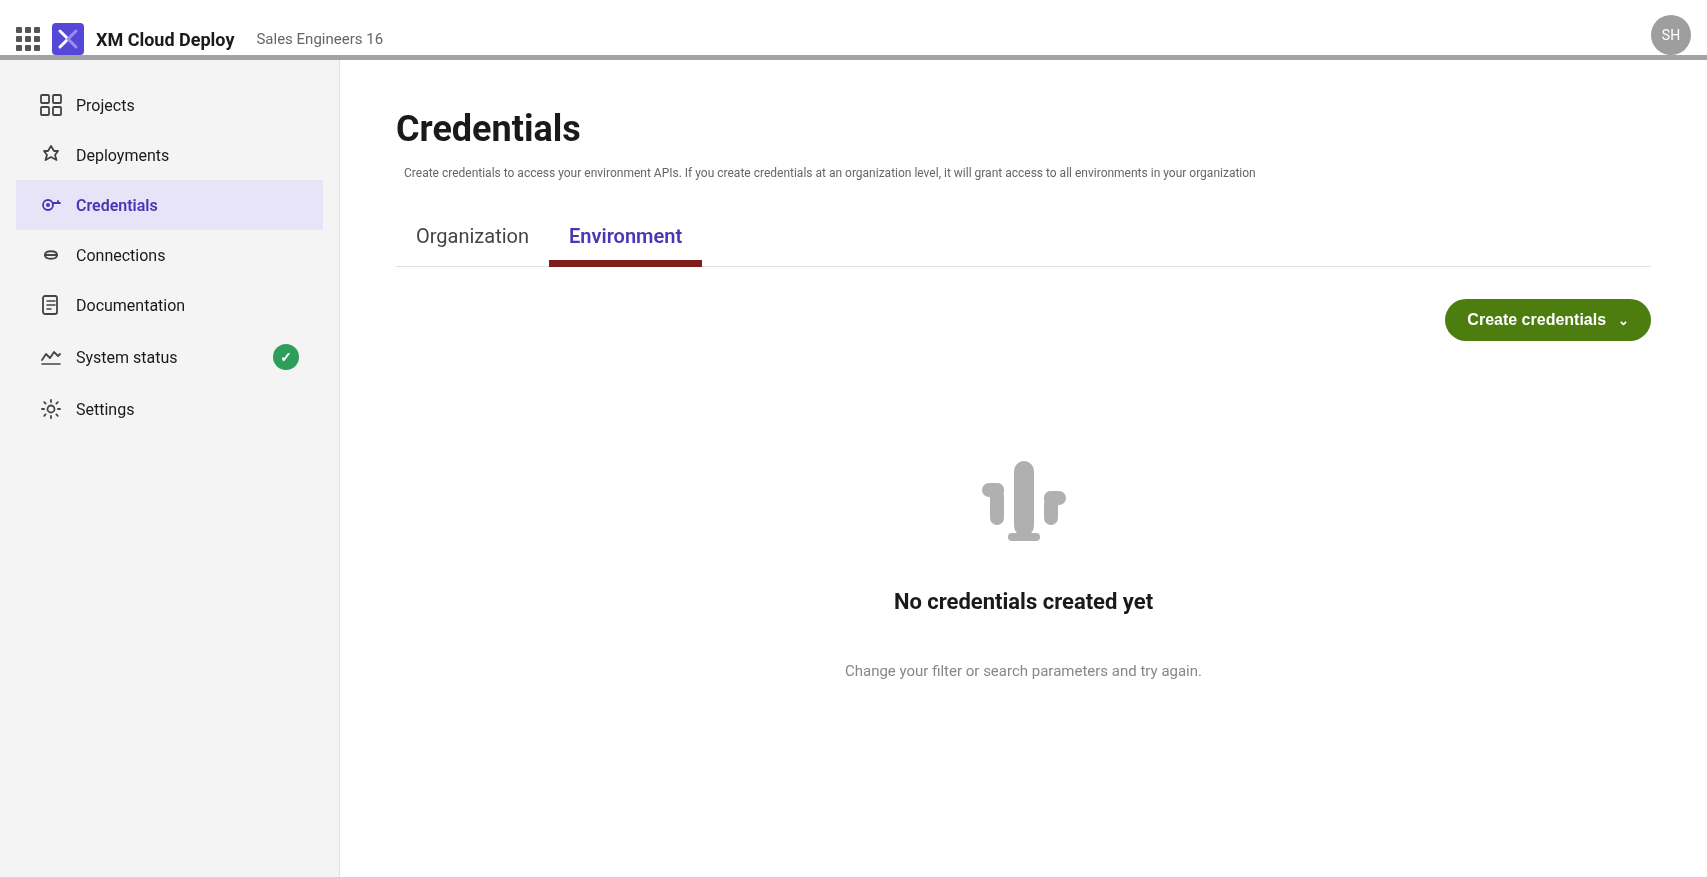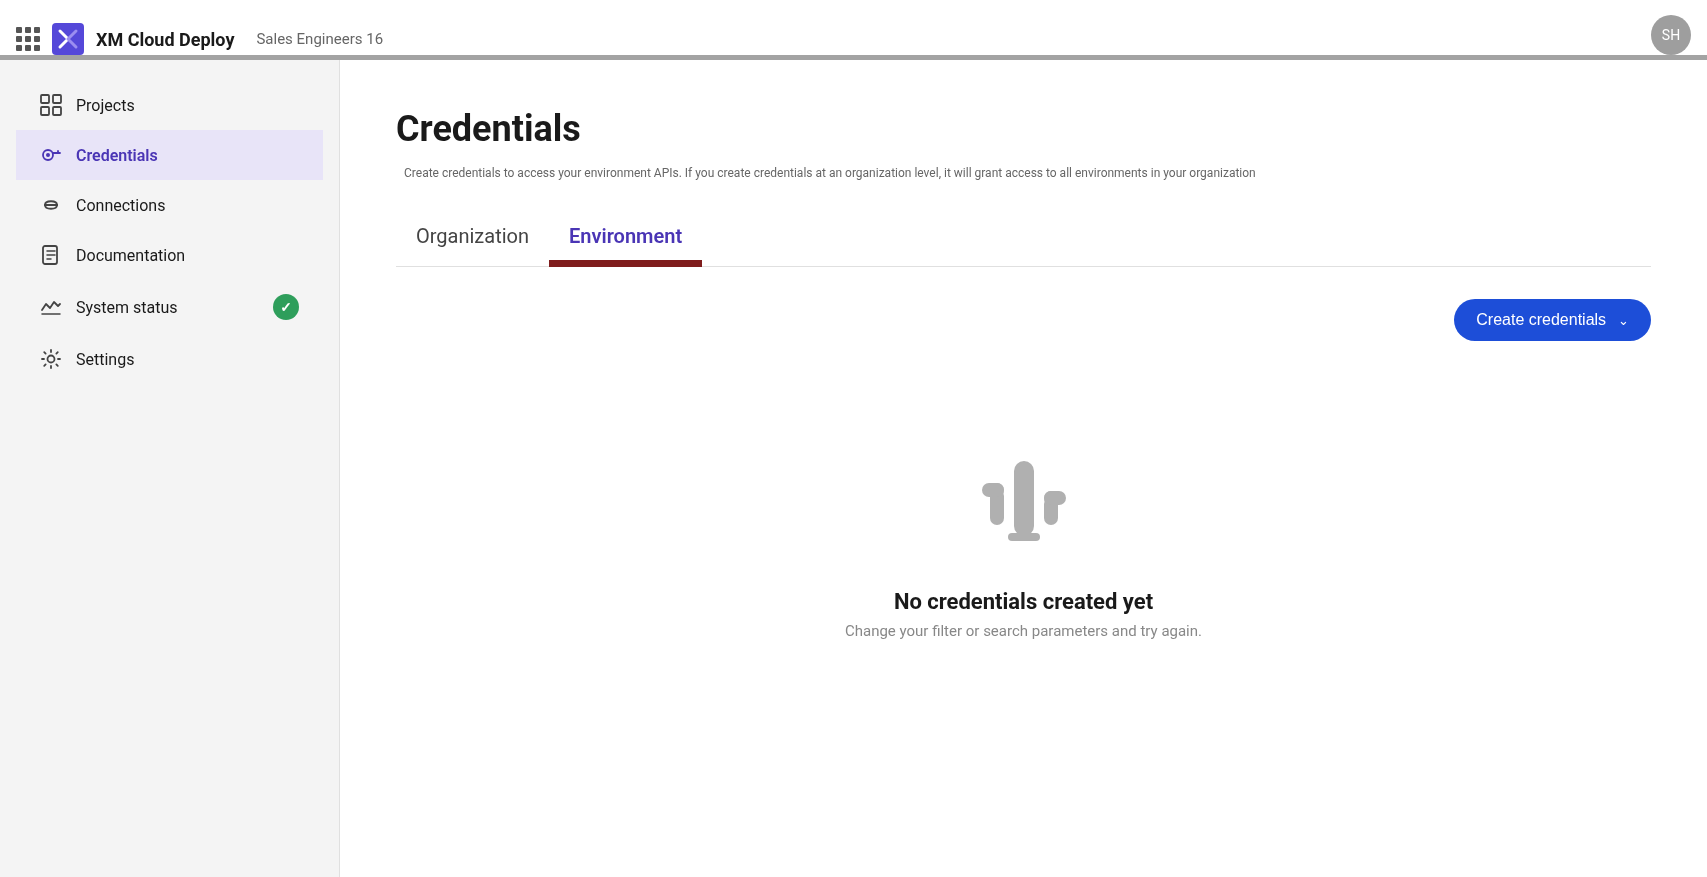--- a/index.html
+++ b/index.html
@@ -203,27 +203,27 @@
     }
 
     
     .toolbar {
       display: flex;
       justify-content: flex-end;
       margin-bottom: 40px;
     }
 
     .create-btn {
-      background: #1d4ed8;
+      background: #4d7c0f;
       color: white;
       border: none;
       border-radius: 24px;
       padding: 12px 22px;
       font-size: 16px;
-      font-weight: 400;
+      font-weight: 700;
       cursor: pointer;
       display: flex;
       align-items: center;
       gap: 10px;
     }
 
     
     .empty-state {
       display: flex;
       flex-direction: column;
@@ -239,20 +239,21 @@
     .empty-title {
       font-size: 22px;
       font-weight: 700;
       color: #1a1a1a;
       margin-bottom: 8px;
     }
 
     .empty-subtitle {
       font-size: 15px;
       color: #888;
+      margin-top: 40px;
     }
 
     
     svg {
       display: block;
     }
   </style>
 </head>
 <body>
 
@@ -292,20 +293,28 @@
         <svg width="22" height="22" viewBox="0 0 22 22" fill="none">
           <rect x="1" y="1" width="8" height="8" rx="1" stroke="#444" stroke-width="1.8"></rect>
           <rect x="13" y="1" width="8" height="8" rx="1" stroke="#444" stroke-width="1.8"></rect>
           <rect x="1" y="13" width="8" height="8" rx="1" stroke="#444" stroke-width="1.8"></rect>
           <rect x="13" y="13" width="8" height="8" rx="1" stroke="#444" stroke-width="1.8"></rect>
         </svg>
       </span>
       <span class="sidebar-item-label">Projects</span>
     </div>
 
+    <div class="sidebar-item">
+      <span class="sidebar-icon">
+        <svg width="22" height="22" viewBox="0 0 22 22" fill="none">
+          <path d="M11 2L14 7H18L15 11L16.5 16L11 13L5.5 16L7 11L4 7H8L11 2Z" stroke="#444" stroke-width="1.8" stroke-linejoin="round"></path>
+        </svg>
+      </span>
+      <span class="sidebar-item-label">Deployments</span>
+    </div>
 
     <div class="sidebar-item active">
       <span class="sidebar-icon">
         <svg width="22" height="22" viewBox="0 0 22 22" fill="none">
           <circle cx="8" cy="11" r="5" stroke="#4a35b5" stroke-width="1.8"></circle>
           <path d="M13 9H20M18 7V9" stroke="#4a35b5" stroke-width="1.8" stroke-linecap="round"></path>
           <circle cx="8" cy="11" r="2" fill="#4a35b5"></circle>
         </svg>
       </span>
       <span class="sidebar-item-label">Credentials</span>

